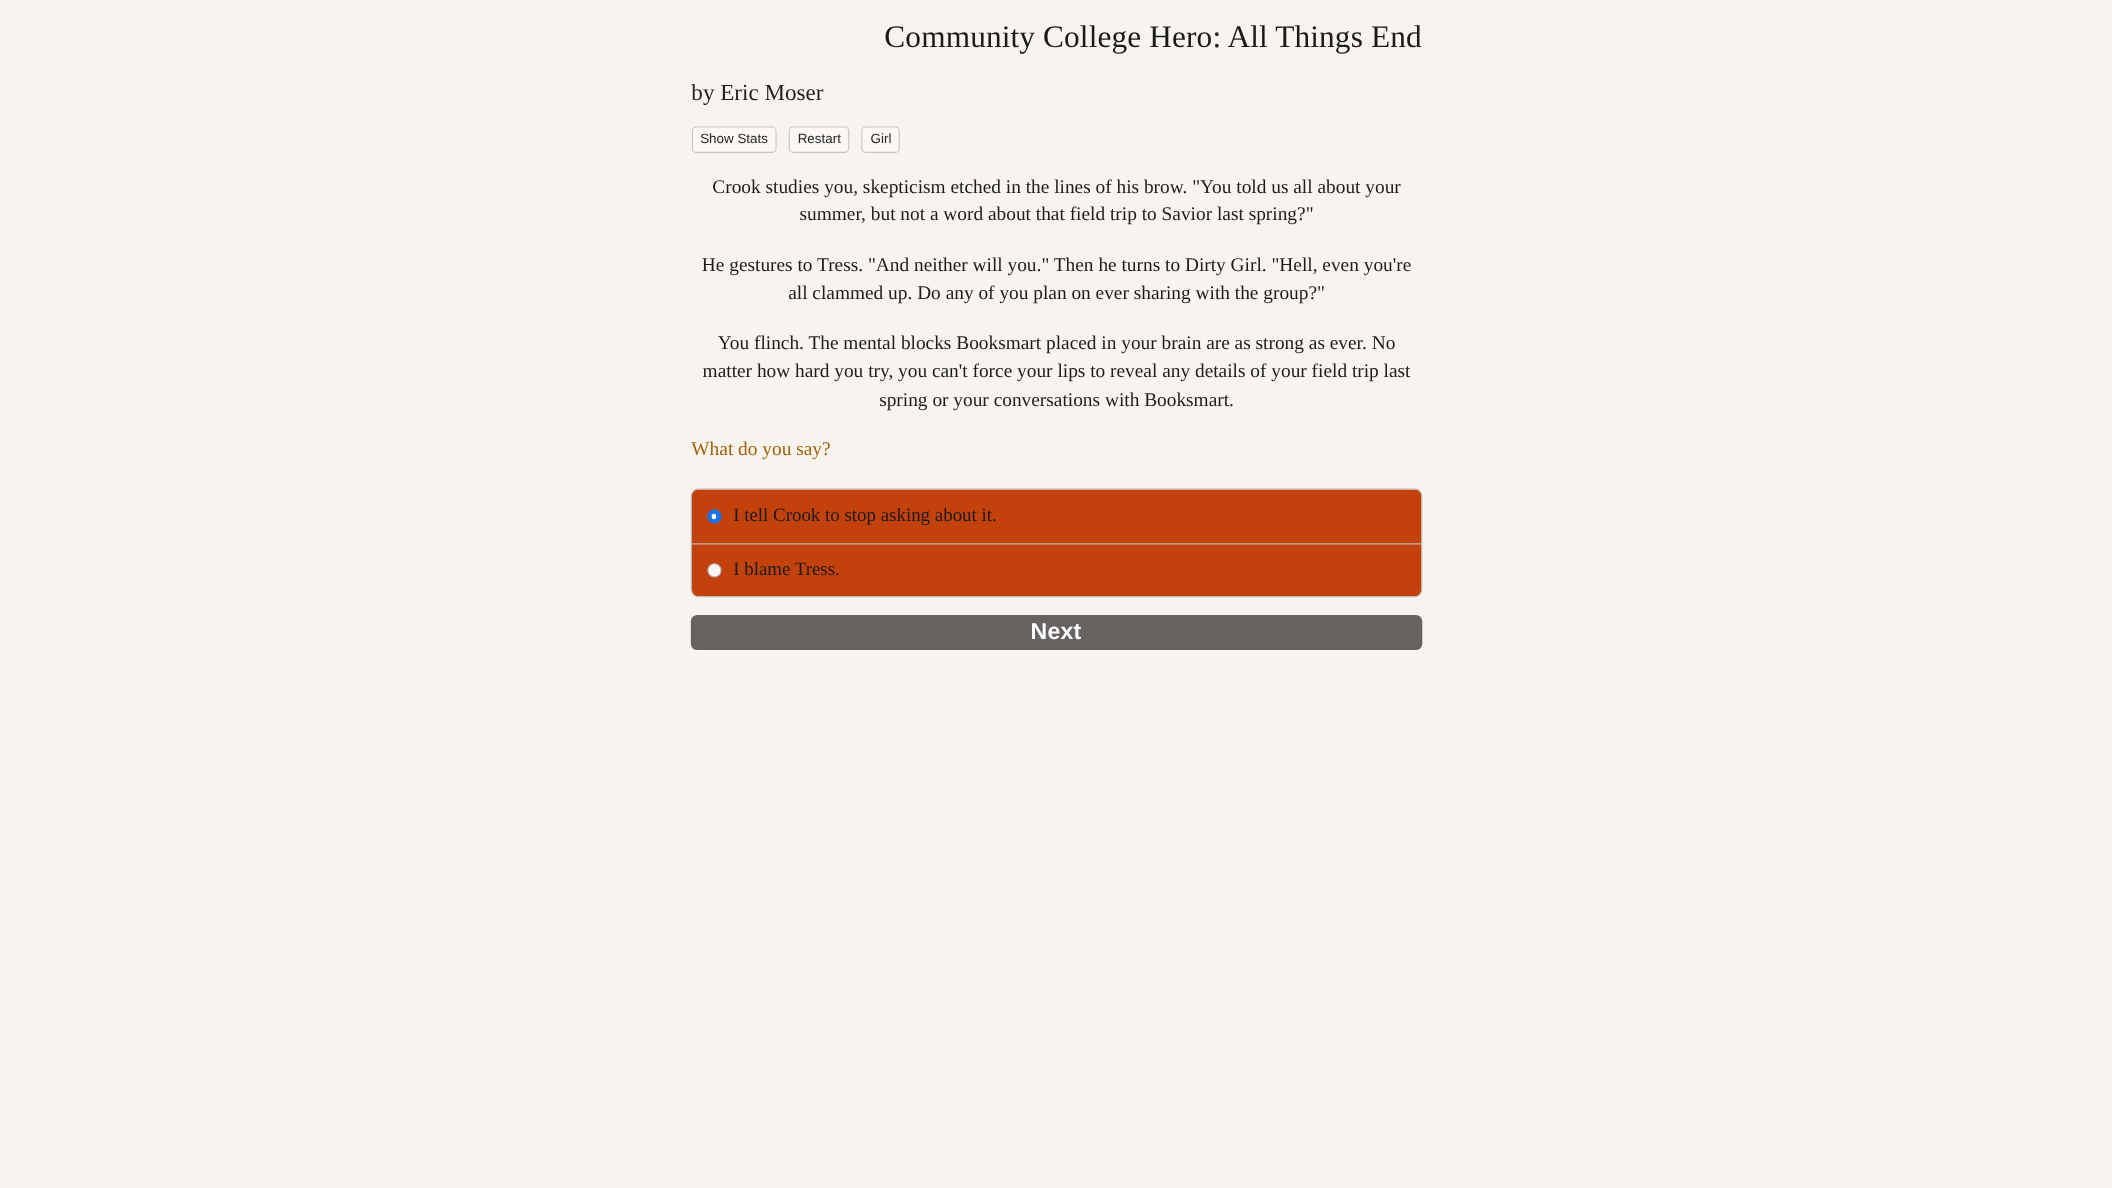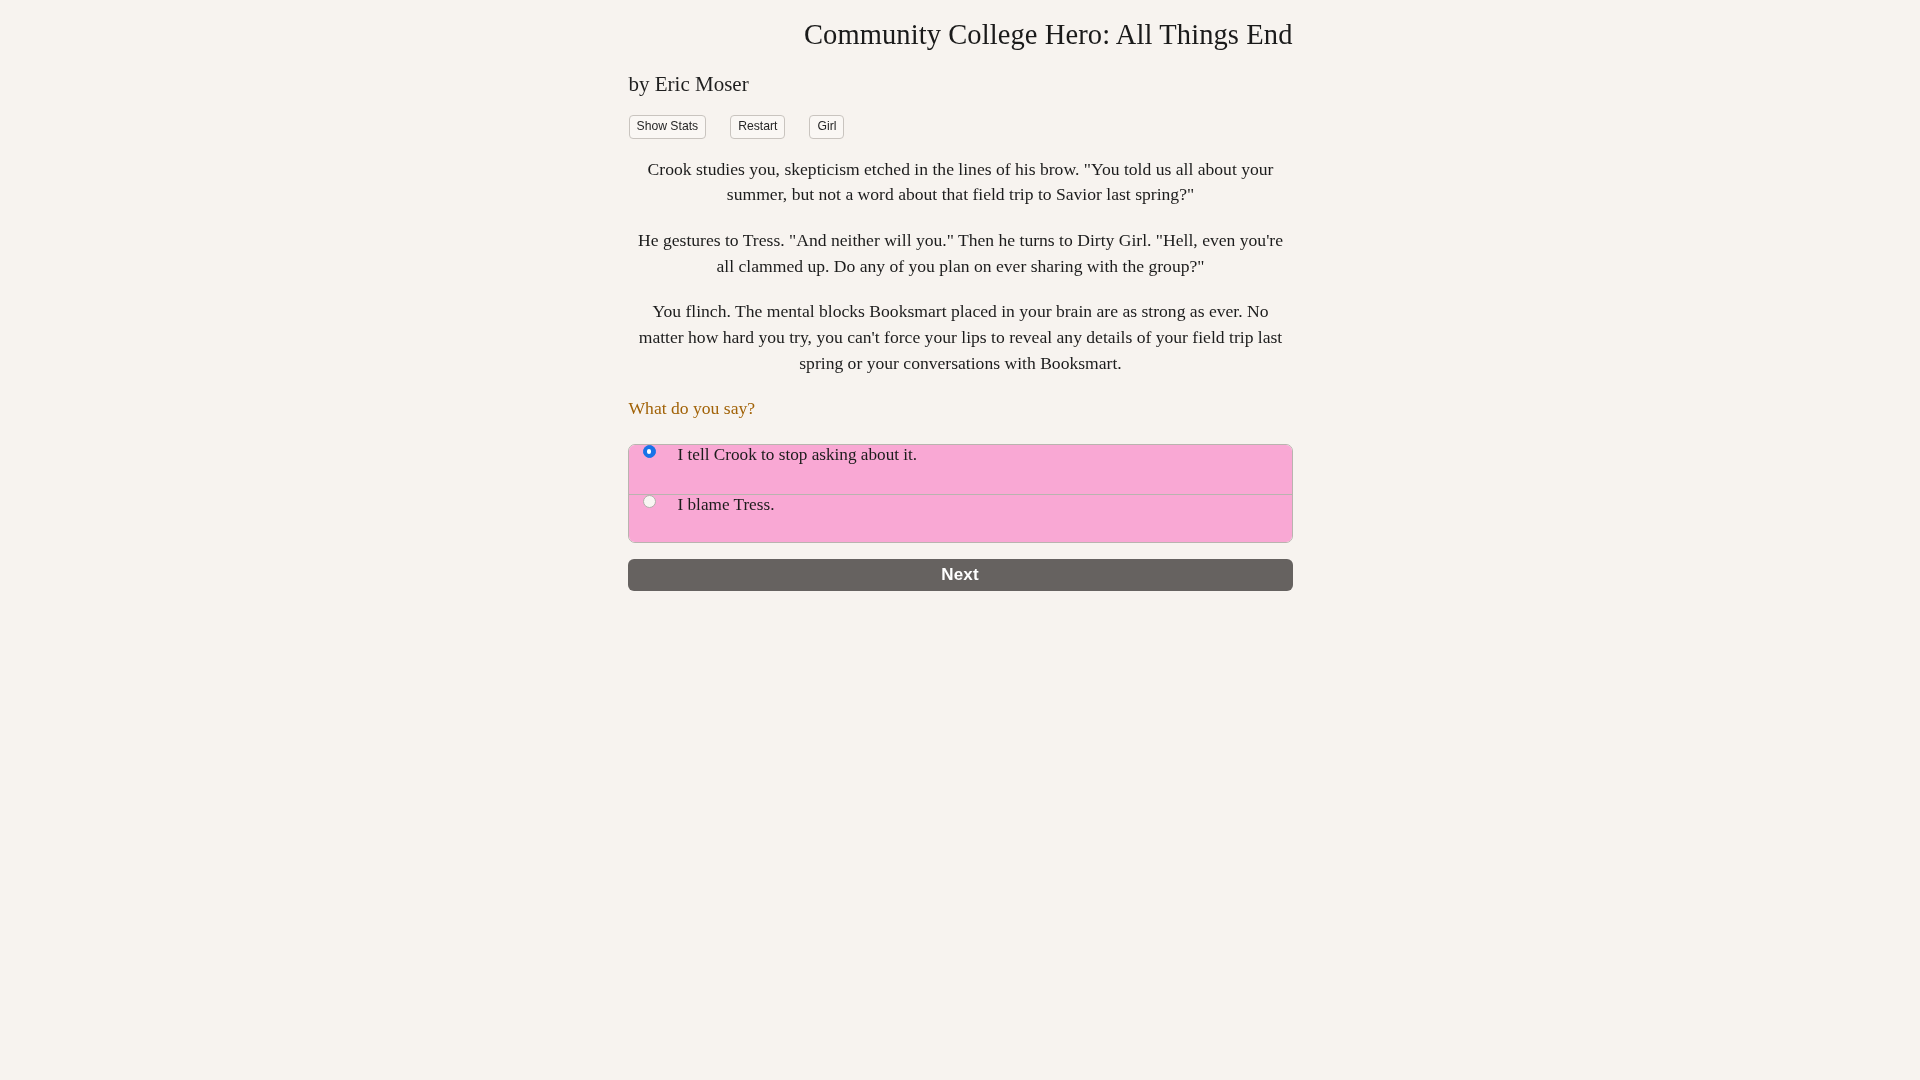--- a/index.html
+++ b/index.html
@@ -38,21 +38,21 @@
     font-size: 21px;
     color: #1f1f1f;
     margin: 20px 0 0 1px;
     line-height: 1.2;
   }
 
   
   #nav-buttons {
     margin: 18px 0 0 1px;
     display: flex;
-    gap: 24px;
+    gap: 11px;
     align-items: center;
   }
   .nav-button {
     font-family: "Liberation Sans", "DejaVu Sans", sans-serif;
     font-size: 12.2px;
     line-height: 1;
     color: #262626;
     background: #faf7f4;
     border: 1px solid #c9c4bf;
     border-radius: 4px;
@@ -84,26 +84,26 @@
   
   #choices {
     margin-top: 22px;
     border: 1px solid #b9b4af;
     border-radius: 7px;
     overflow: hidden;
     background: #f7f3ef;
   }
   .choice-row {
     display: flex;
+    align-items: center;
     padding: 0 0 0 14px;
     height: 47.5px;
     border-top: 1px solid #b9b4af;
     cursor: pointer;
-    background: #f9a8d4;
-    gap: 11px;
+    background: #c2410c;
   }
   .choice-row:first-child {
     border-top: none;
     height: 49px;
   }
 
   .radio {
     flex: 0 0 auto;
     width: 13px;
     height: 13px;
@@ -142,21 +142,21 @@
   #next-button {
     display: block;
     width: 100%;
     margin-top: 16px;
     height: 32px;
     background: #666260;
     color: #ffffff;
     border: none;
     border-radius: 6px;
     font-family: "Liberation Sans", "DejaVu Sans", sans-serif;
-    font-size: 17px;
+    font-size: 21px;
     font-weight: bold;
     letter-spacing: 0.2px;
     cursor: pointer;
     text-align: center;
     line-height: 32px;
     padding: 0;
   }
 </style>
 </head>
 <body>

